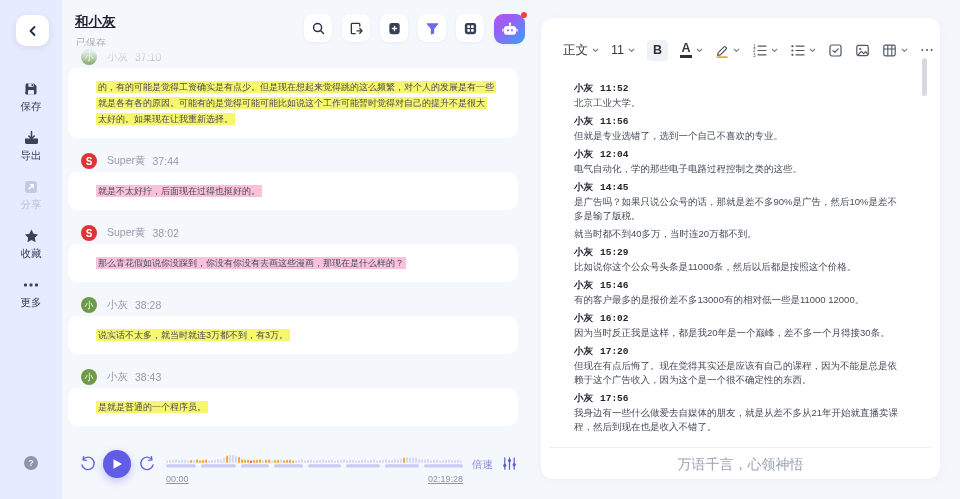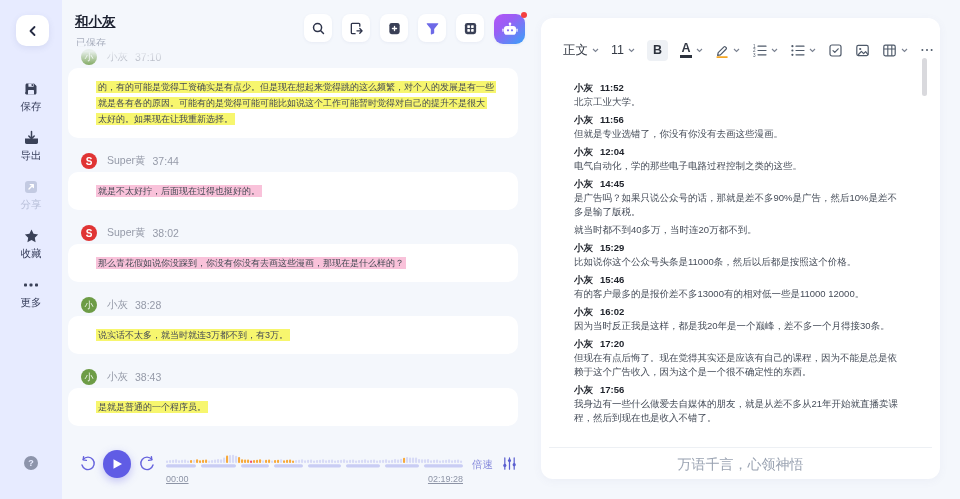--- a/index.html
+++ b/index.html
@@ -62,21 +62,21 @@
   .editor-toolbar { position:absolute; top:21px; left:22px; height:22px; display:flex; align-items:center; gap:12px; }
   .tb-item { display:flex; align-items:center; gap:4px; font-size:12.5px; color:#353b46; border:none; background:transparent; padding:0; cursor:pointer; white-space:nowrap; }
   .tb-bold { width:21px; height:21px; background:#eef1f5; border-radius:4px; font-weight:bold; font-size:12.5px; color:#2c323d;
              display:flex; align-items:center; justify-content:center; border:none; cursor:pointer; }
   .tb-colorA { font-size:12.5px; font-weight:bold; color:#353b46; line-height:11px; display:flex; flex-direction:column; align-items:center; }
   .tb-colorA .bar { width:12px; height:2.5px; background:#2c323d; margin-top:1.5px; }
   .editor-content { position:absolute; left:33px; top:63px; width:352px; height:354px; overflow:hidden; }
   .entry { margin-bottom:4px; }
   .entry > div { font-size:9.5px; line-height:14px; white-space:nowrap; }
   .entry .spk { font-weight:bold; color:#20242c; }
-  .entry .spk span + span { margin-left:7px; }
+  .entry .spk span + span { margin-left:7px;font-family:Liberation Mono, monospace; }
   .entry .entry-line { color:#454c58; }
   .editor-scrollbar { position:absolute; left:381px; top:40px; width:5px; height:38px; border-radius:3px; background:#d9d9dd; }
   .editor-footer-divider { position:absolute; left:8px; right:8px; top:429px; height:1px; background:#edf0f4; }
   .editor-footer { position:absolute; left:0; right:0; top:438px; text-align:center; font-size:14px; color:#9aa3b2; }
 </style>
 </head>
 <body>
 
 <div class="app">
 
@@ -503,21 +503,21 @@
       </button>
     </div>
 
     <div class="editor-content">
         <div class="entry">
           <div class="spk"><span>小灰</span><span>11:52</span></div>
           <div class="entry-line">北京工业大学。</div>
         </div>
         <div class="entry">
           <div class="spk"><span>小灰</span><span>11:56</span></div>
-          <div class="entry-line">但就是专业选错了，你没有你没有去画这些漫画。</div>
+          <div class="entry-line">但就是专业选错了，选到一个自己不喜欢的专业。</div>
         </div>
         <div class="entry">
           <div class="spk"><span>小灰</span><span>12:04</span></div>
           <div class="entry-line">电气自动化，学的那些电子电路过程控制之类的这些。</div>
         </div>
         <div class="entry">
           <div class="spk"><span>小灰</span><span>14:45</span></div>
           <div class="entry-line">是广告吗？如果只说公众号的话，那就是差不多90%是广告，然后10%是差不</div>
           <div class="entry-line">多是输了版税。</div>
         </div>

